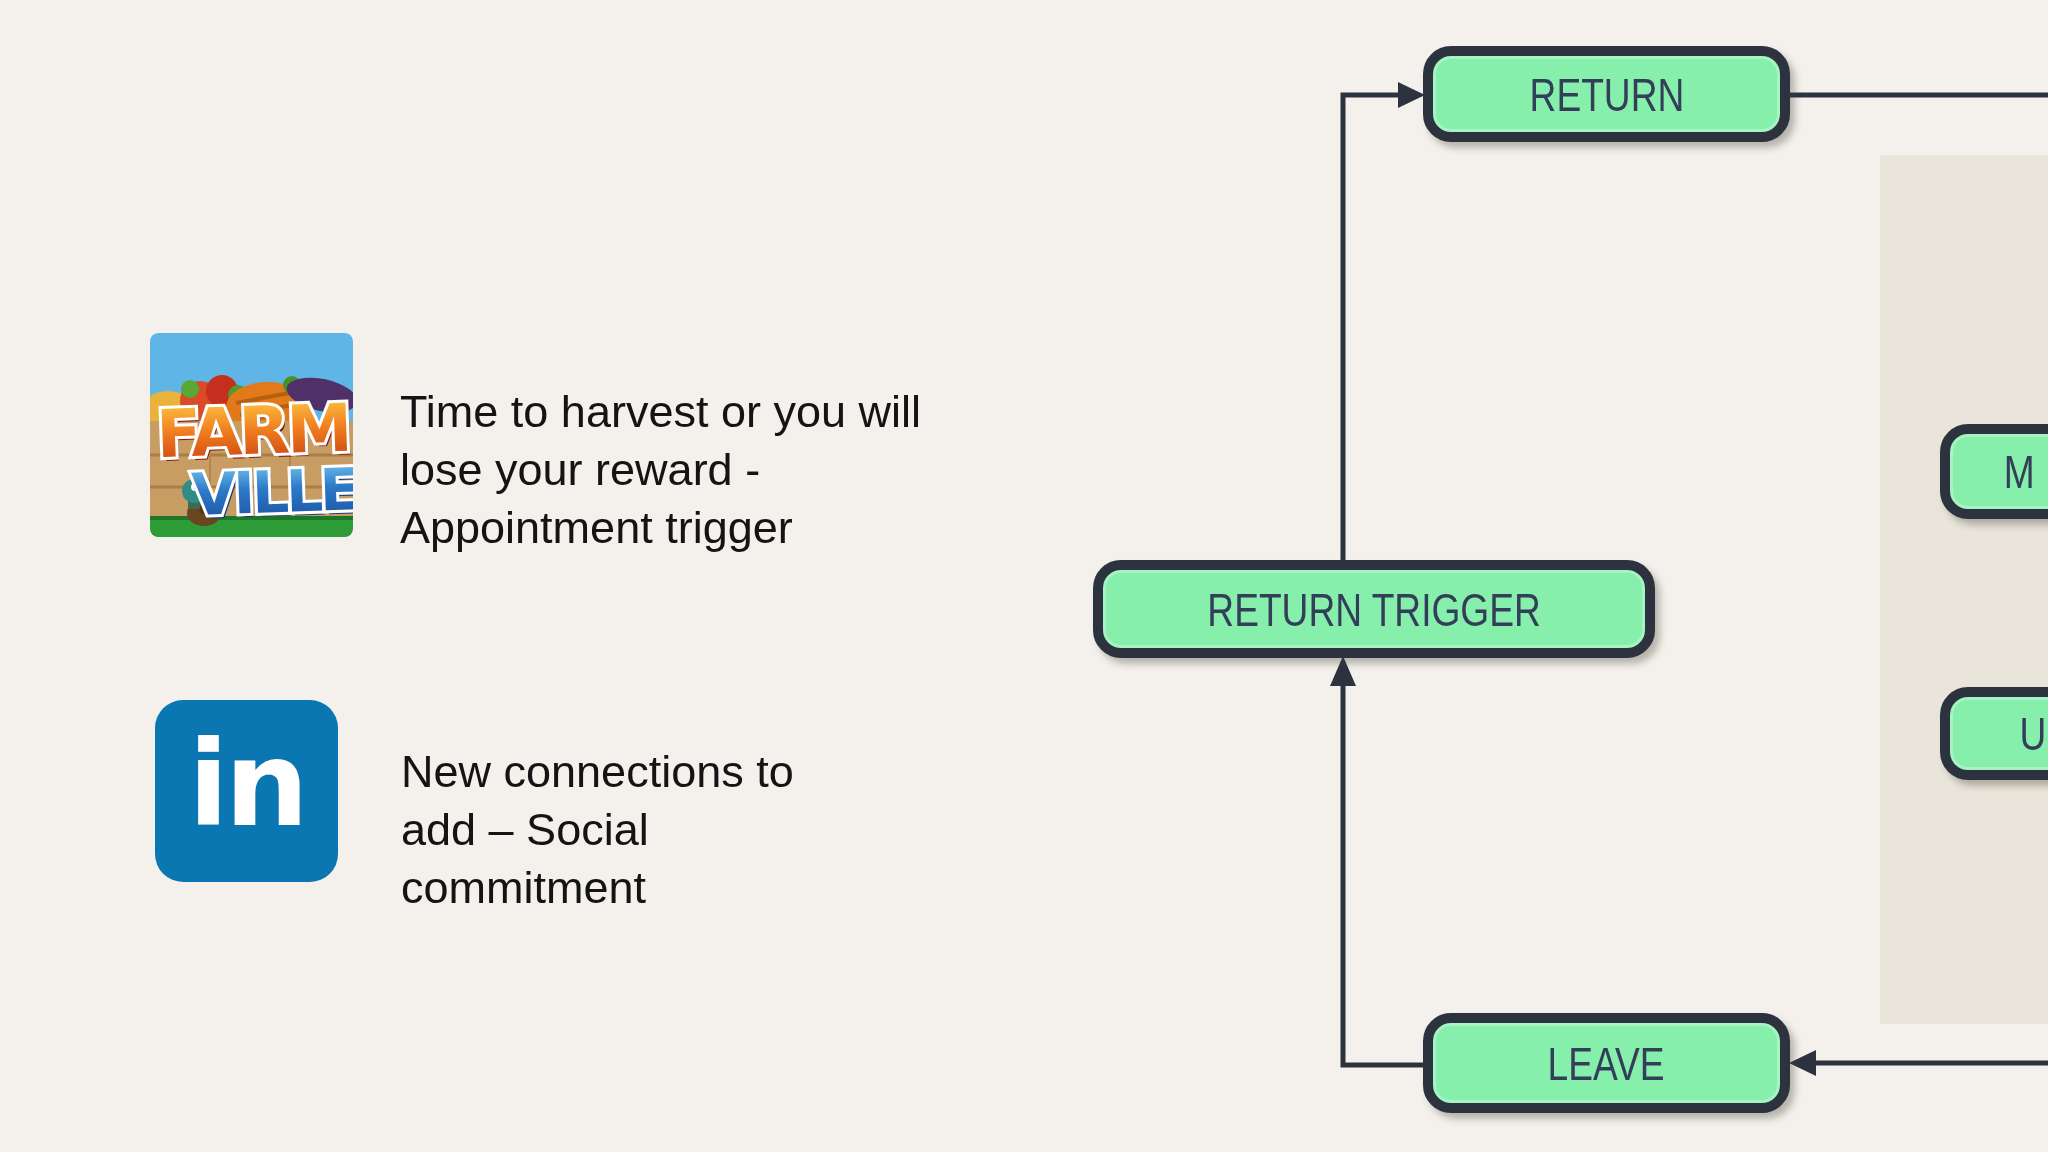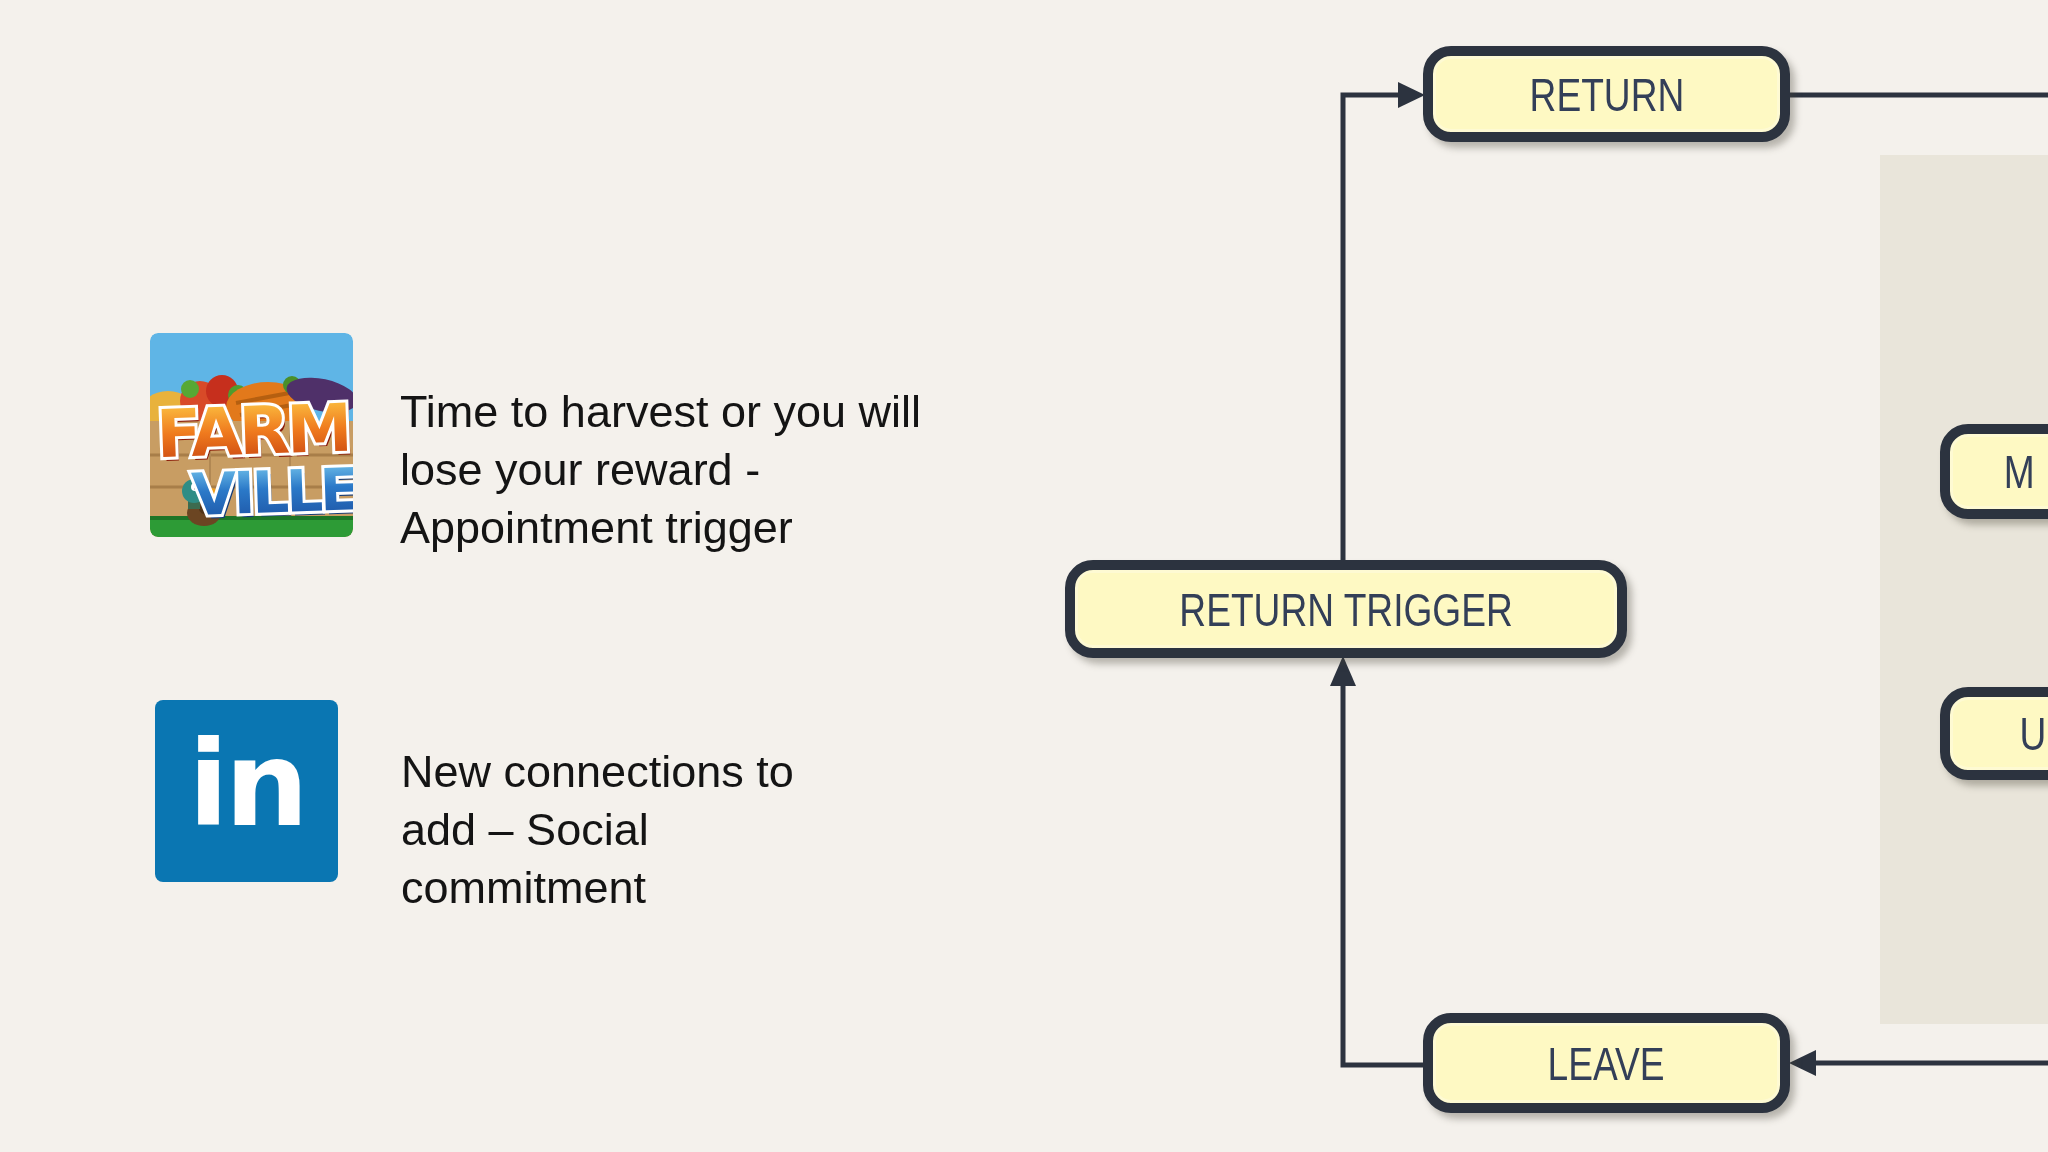--- a/index.html
+++ b/index.html
@@ -12,21 +12,21 @@
   }
   .slide { position: absolute; inset: 0; }
 
   
   .logo-img { position: absolute; overflow: hidden; }
   #farmville-logo { left: 150px; top: 333px; width: 203px; height: 204px; border-radius: 8px; }
   #farmville-logo svg { display: block; }
 
   #linkedin-logo {
     left: 155px; top: 700px; width: 183px; height: 182px;
-    border-radius: 8px; background: #0a76b2;
+    border-radius: 28px; background: #0a76b2;
     display: flex; align-items: center; justify-content: center;
   }
   #linkedin-logo .in-glyph {
     color: #ffffff; font-weight: bold; font-size: 118px;
     letter-spacing: -4px; line-height: 1; margin-top: -14px;
     font-family: "DejaVu Sans", "Liberation Sans", sans-serif;
   }
 
   .caption {
     position: absolute; color: #141414;
@@ -38,33 +38,33 @@
   
   #side-panel {
     position: absolute; left: 1880px; top: 155px;
     width: 168px; height: 869px;
     background: #e9e5da;
   }
   #connectors { position: absolute; left: 0; top: 0; }
 
   .node {
     position: absolute; box-sizing: border-box;
-    background: #fef9c3;
+    background: #86efac;
     border: 10px solid #2c333f;
     border-radius: 28px;
     box-shadow: inset 0 0 0 3px rgba(255,255,255,0.28), 5px 6px 7px rgba(70,65,55,0.35);
     display: flex; align-items: center; justify-content: center;
   }
   .node .node-label {
     color: #333f58; font-size: 47px; white-space: nowrap;
     transform: scaleX(0.79); transform-origin: center;
     font-family: "Liberation Sans", sans-serif;
   }
   #node-return         { left: 1423px; top: 46px;   width: 367px; height: 96px; }
-  #node-return-trigger { left: 1065px; top: 560px;  width: 562px; height: 98px; }
+  #node-return-trigger { left: 1093px; top: 560px;  width: 562px; height: 98px; }
   #node-leave          { left: 1423px; top: 1013px; width: 367px; height: 100px; align-items: center; }
 
   .node.partial { justify-content: flex-start; border-radius: 28px; }
   #node-partial-top    { left: 1940px; top: 424px; width: 340px; height: 95px; }
   #node-partial-bottom { left: 1940px; top: 687px; width: 340px; height: 93px; }
   #node-partial-top .node-label    { padding-left: 68px; transform-origin: left; }
   #node-partial-bottom .node-label { padding-left: 88px; transform-origin: left; }
 </style>
 </head>
 <body>

